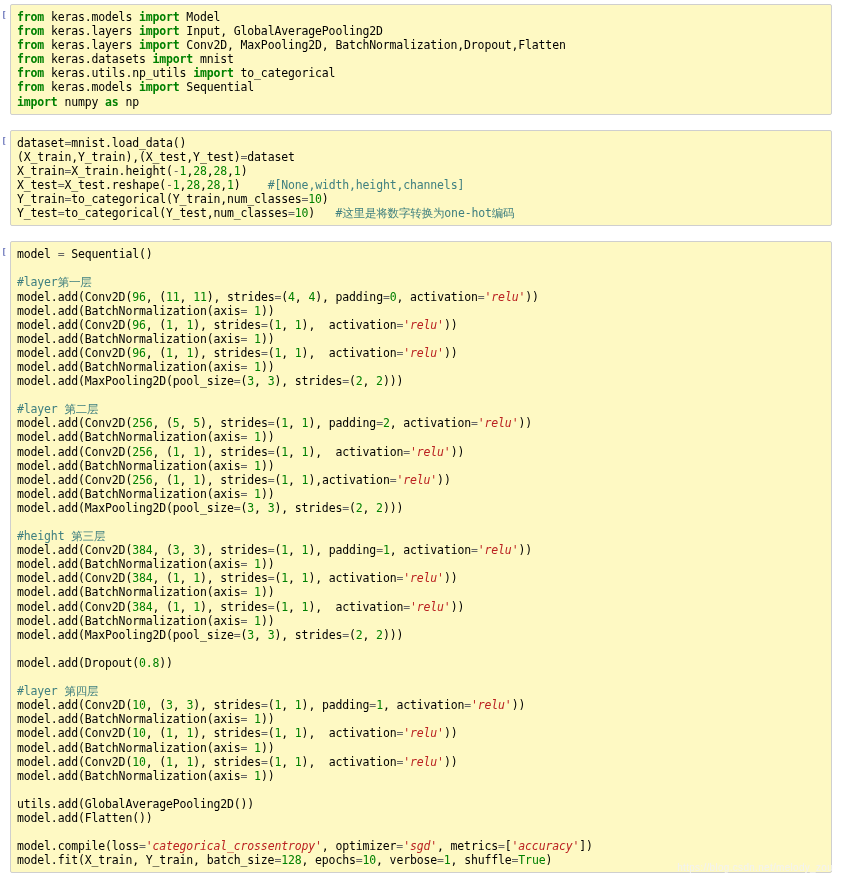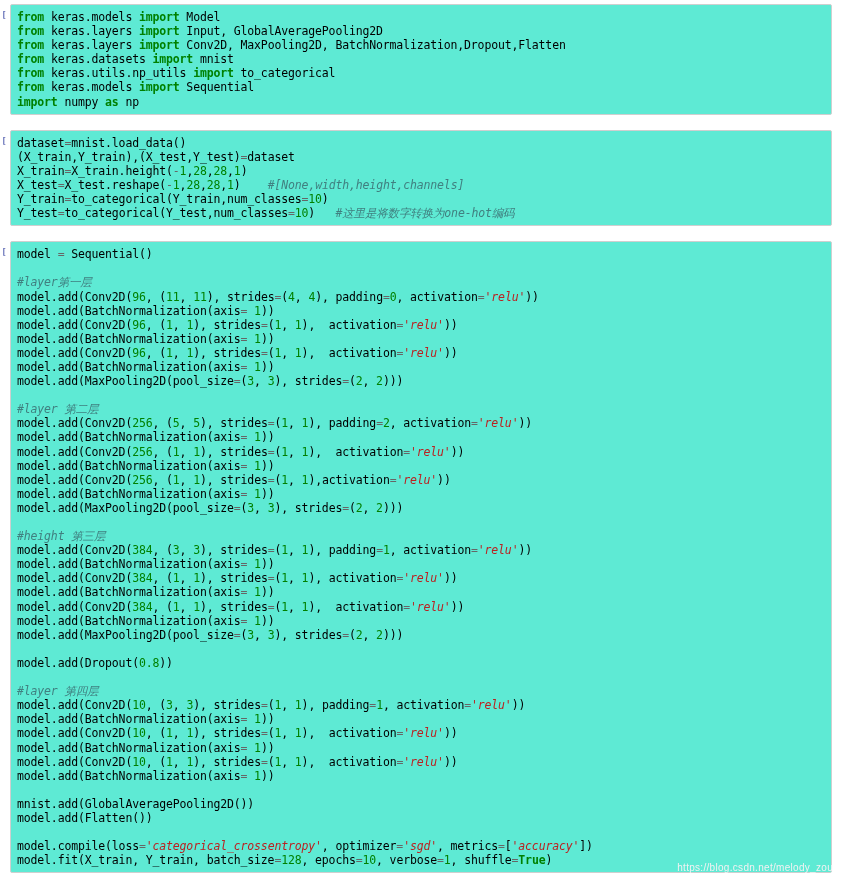--- a/index.html
+++ b/index.html
@@ -40,46 +40,46 @@
     color: #303f9f;
     overflow: hidden;
     white-space: nowrap;
     direction: rtl;
   }
 
   .input-area {
     flex: 1 1 auto;
     margin-left: 3px;
     margin-right: 15px;
-    background: #5eead4;
+    background: #fef9c3;
     border: 1px solid #cfcfcf;
     border-radius: 2px;
     padding: 5px 19px 5px 6px;
     box-sizing: border-box;
   }
 
   pre.code {
     margin: 0;
     padding: 0;
     font-family: "DejaVu Sans Mono", "Liberation Mono", monospace;
     font-size: 11.5px;
     line-height: 14.1px;
     color: #000000;
     white-space: pre;
     letter-spacing: -0.15px;
     tab-size: 4;
   }
 
   
   .k  { color: #008000; font-weight: bold; }   
-  .kc { color: #008000; font-weight: bold; }   
+  .kc { color: #008000; font-weight: normal; }   
   .n  { color: #000000; }                      
   .mi { color: #008000; }                      
   .s  { color: #ba2121; font-style: italic; }                      
-  .c  { color: #408080; font-style: italic; }  
+  .c  { color: #408080; }  
   .o  { color: #666666; }                      
   .p  { color: #000000; }                      
 
   #watermark {
     position: absolute;
     right: 14px;
     bottom: 12px;
     font-family: "Liberation Sans", sans-serif;
     font-size: 10px;
     color: #f2f2f2;
@@ -151,21 +151,21 @@
 <span><span class="n">model.add(Dropout(</span><span class="mi">0.8</span><span class="p">))</span></span>
 <span>​</span>
 <span><span class="c">#layer 第四层</span></span>
 <span><span class="n">model.add(Conv2D(</span><span class="mi">10</span><span class="p">, (</span><span class="mi">3</span><span class="p">, </span><span class="mi">3</span><span class="n">), strides</span><span class="o">=</span><span class="p">(</span><span class="mi">1</span><span class="p">, </span><span class="mi">1</span><span class="n">), padding</span><span class="o">=</span><span class="mi">1</span><span class="n">, activation</span><span class="o">=</span><span class="s">'relu'</span><span class="p">))</span></span>
 <span><span class="n">model.add(BatchNormalization(axis</span><span class="o">=</span><span class="n"> </span><span class="mi">1</span><span class="p">))</span></span>
 <span><span class="n">model.add(Conv2D(</span><span class="mi">10</span><span class="p">, (</span><span class="mi">1</span><span class="p">, </span><span class="mi">1</span><span class="n">), strides</span><span class="o">=</span><span class="p">(</span><span class="mi">1</span><span class="p">, </span><span class="mi">1</span><span class="n">),  activation</span><span class="o">=</span><span class="s">'relu'</span><span class="p">))</span></span>
 <span><span class="n">model.add(BatchNormalization(axis</span><span class="o">=</span><span class="n"> </span><span class="mi">1</span><span class="p">))</span></span>
 <span><span class="n">model.add(Conv2D(</span><span class="mi">10</span><span class="p">, (</span><span class="mi">1</span><span class="p">, </span><span class="mi">1</span><span class="n">), strides</span><span class="o">=</span><span class="p">(</span><span class="mi">1</span><span class="p">, </span><span class="mi">1</span><span class="n">),  activation</span><span class="o">=</span><span class="s">'relu'</span><span class="p">))</span></span>
 <span><span class="n">model.add(BatchNormalization(axis</span><span class="o">=</span><span class="n"> </span><span class="mi">1</span><span class="p">))</span></span>
 <span>​</span>
-<span><span class="n">mnist.add(GlobalAveragePooling2D())</span></span>
+<span><span class="n">utils.add(GlobalAveragePooling2D())</span></span>
 <span><span class="n">model.add(Flatten())</span></span>
 <span>​</span>
 <span><span class="n">model.compile(loss</span><span class="o">=</span><span class="s">'categorical_crossentropy'</span><span class="n">, optimizer</span><span class="o">=</span><span class="s">'sgd'</span><span class="n">, metrics</span><span class="o">=</span><span class="p">[</span><span class="s">'accuracy'</span><span class="p">])</span></span>
 <span><span class="n">model.fit(X_train, Y_train, batch_size</span><span class="o">=</span><span class="mi">128</span><span class="n">, epochs</span><span class="o">=</span><span class="mi">10</span><span class="n">, verbose</span><span class="o">=</span><span class="mi">1</span><span class="n">, shuffle</span><span class="o">=</span><span class="kc">True</span><span class="p">)</span></span></pre>
       </div>
     </div>
   </div>
 
 <div id="watermark">https://blog.csdn.net/melody_zou</div>
 

